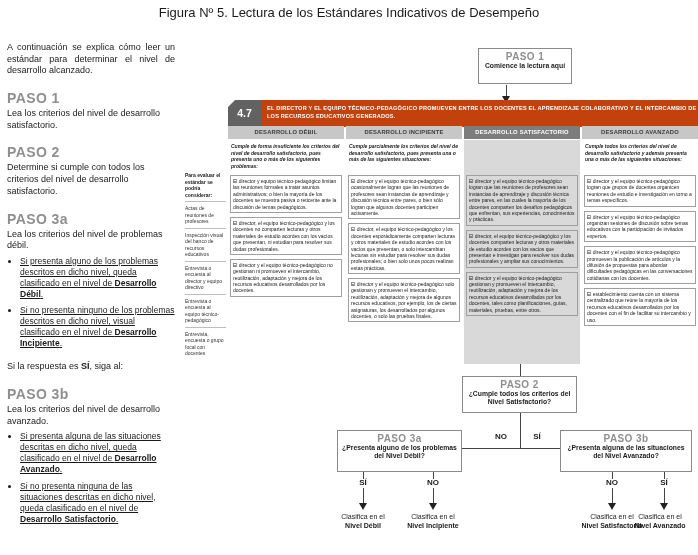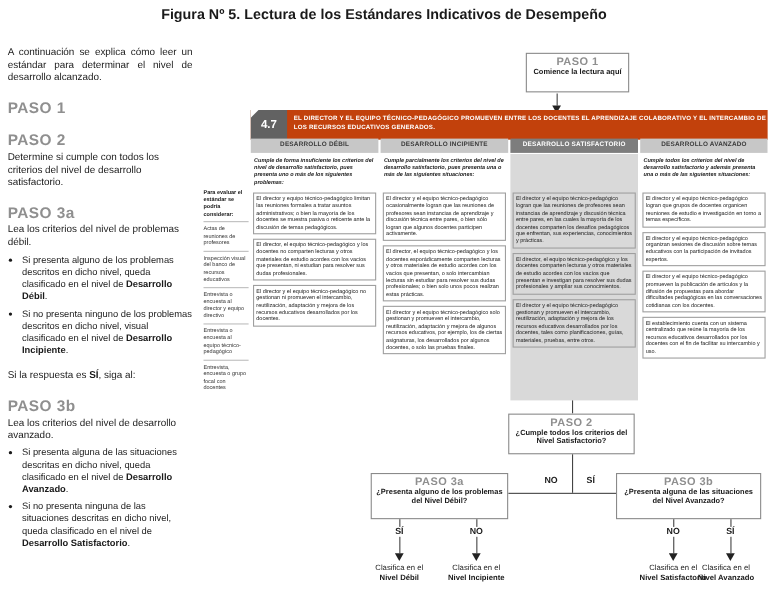--- a/index.html
+++ b/index.html
@@ -1,30 +1,30 @@
 <!DOCTYPE html>
 <html><head>
 <meta charset="utf-8">
 <style>
   html,body { margin:0; padding:0; background:#ffffff; }
   .page {
     position:relative; width:698px; height:555px; background:#ffffff;
     font-family:"Liberation Sans", sans-serif; color:#1a1a1a; overflow:hidden;
   }
   .title { position:absolute; top:5px; left:0; width:698px; text-align:center;
-    font-size:13px; font-weight:bold; }
+    font-size:13px; font-weight:normal; }
 
   
   .left-panel { position:absolute; left:7px; top:42px; width:168px; }
   .lp-intro { font-size:9px; line-height:1.3; text-align:justify; margin:0 0 6px 0; }
   .paso-head { font-size:14px; font-weight:bold; color:#8f8f8f; margin:13px 0 2px 0; letter-spacing:.4px; }
   .lp-body { font-size:9px; line-height:1.3; margin:2px 0; }
   .lp-cond { font-size:9px; line-height:1.3; margin:12px 0 0 0; }
   .bullets { margin:4px 0 0 0; padding-left:13px; font-size:8.5px; line-height:1.3; }
-  .bullets li { margin-bottom:5px; }
+  .bullets li { margin-bottom:5px;text-decoration:underline; }
 
   
   .flow-box { position:absolute; border:1px solid #8a8a8a; background:#ffffff; text-align:center;
     box-sizing:border-box; padding:2px 4px; }
   .flow-label { font-size:10px; font-weight:bold; color:#8f8f8f; letter-spacing:.4px; }
   .flow-text { font-size:6.8px; font-weight:bold; line-height:1.25; color:#1a1a1a; }
 
   .vline { position:absolute; width:1px; background:#444; }
   .hline { position:absolute; height:1px; background:#444; }
   .arrow-down { position:absolute; width:0; height:0;
@@ -67,20 +67,21 @@
 <body>
 
 <div class="page">
 
   <div class="title">Figura Nº 5. Lectura de los Estándares Indicativos de Desempeño</div>
 
   <div class="left-panel">
     <p class="lp-intro">A continuación se explica cómo leer un estándar para determinar el nivel de desarrollo alcanzado.</p>
 
     <div class="paso-head">PASO 1</div>
+    <p class="lp-body">Lea los criterios del nivel de desarrollo satisfactorio.</p>
 
     <div class="paso-head">PASO 2</div>
     <p class="lp-body">Determine si cumple con todos los criterios del nivel de desarrollo satisfactorio.</p>
 
 
     <div class="paso-head">PASO 3a</div>
     <p class="lp-body">Lea los criterios del nivel de problemas débil.</p>
     <ul class="bullets">
       <li><span>Si presenta alguno de los problemas descritos en dicho nivel, queda clasificado en el nivel de </span><b>Desarrollo Débil</b><span>.</span></li>
       <li><span>Si no presenta ninguno de los problemas descritos en dicho nivel, visual clasificado en el nivel de </span><b>Desarrollo Incipiente</b><span>.</span></li>

